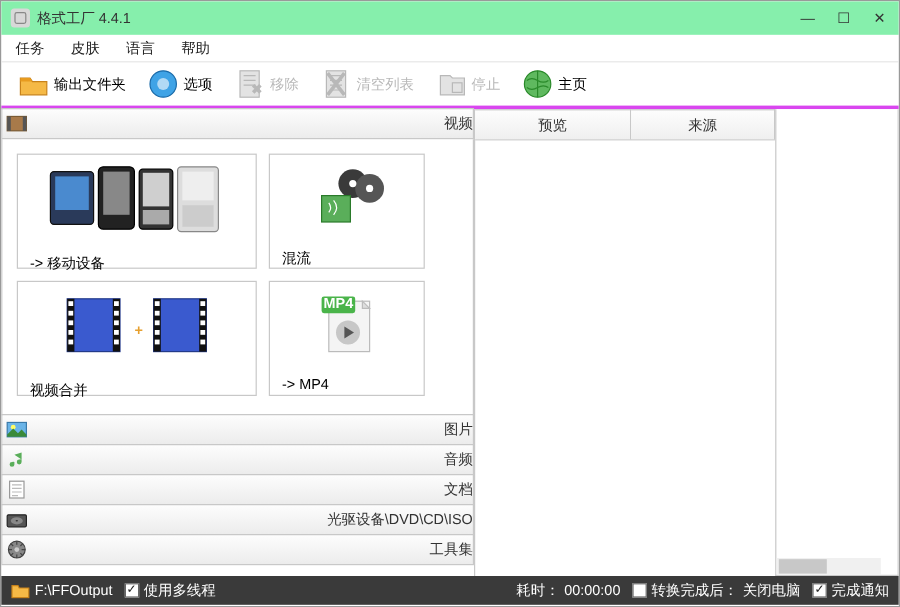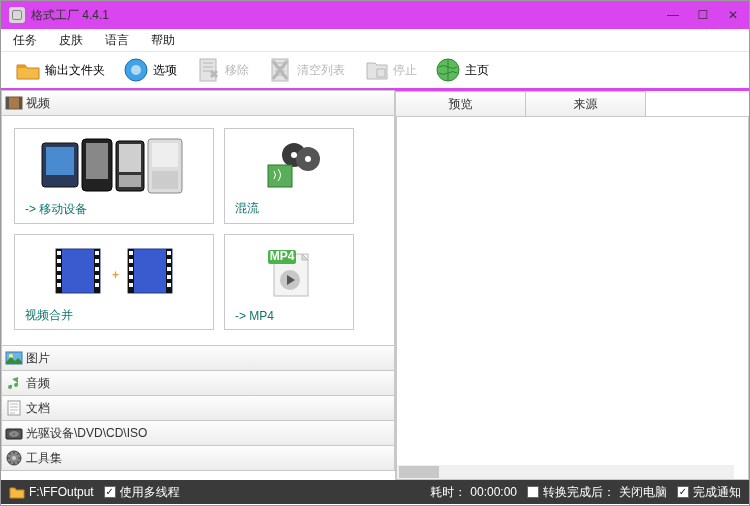--- a/index.html
+++ b/index.html
@@ -1,40 +1,40 @@
 <!DOCTYPE html>
 <html><head>
 <meta charset="utf-8">
 <style>
 *{box-sizing:border-box;margin:0;padding:0;font-family:"Microsoft YaHei",SimSun,sans-serif;font-size:12px}
 body{background:#fff;width:750px;height:506px;overflow:hidden;border:1px solid #999}
-.titlebar{height:28px;display:flex;align-items:center;padding:0 8px;background:#d946ef}
+.titlebar{height:28px;display:flex;align-items:center;padding:0 8px;background:#86efac}
 .titlebar .icon{width:16px;height:16px;background:#d8d8d8;border-radius:3px;margin-right:6px;position:relative}
 .titlebar .icon:before{content:"";position:absolute;inset:3px;border:1px solid #888;border-radius:2px}
 .titlebar .title{color:#333}
 .winbtns{margin-left:auto;display:flex;gap:14px}
 .winbtn{width:16px;height:16px;display:flex;align-items:center;justify-content:center;color:#333;cursor:default}
 .menubar{height:22px;display:flex;align-items:center;padding:0 8px;gap:14px;color:#222}
 .menubar span{padding:2px 4px}
 .toolbar{height:40px;border-top:1px solid #e6e6e6;border-bottom:3px solid #d946ef;display:flex;align-items:center;padding:2px 8px;gap:6px}
 .tbtn{display:flex;align-items:center;gap:4px;padding:2px 6px;height:34px}
 .tbtn .tico{width:26px;height:26px;display:flex;align-items:center;justify-content:center}
 .tbtn.dis{color:#b8b8b8}
 .tbtn.dis .tico svg *{stroke:#b8b8b8!important;fill:#e3e3e3!important}
 .content{display:flex;height:389px}
 .leftpane{width:395px;border-right:1px solid #c8c8c8}
 .catbar{height:26px;border:1px solid #c8c8c8;margin:-1px 0 0 0;display:flex;align-items:center;background:linear-gradient(#fdfdfd,#ececec)}
 .catbar .catico{width:24px;display:flex;justify-content:center}
-.catbar .catlabel{flex:1;text-align:left;color:#333}
+.catbar .catlabel{flex:1;text-align:right;color:#333}
 .videocontent{height:230px;border-left:1px solid #c8c8c8;border-right:1px solid #c8c8c8;border-bottom:1px solid #c8c8c8;padding:12px;display:grid;grid-template-columns:200px 130px;grid-template-rows:96px 96px;gap:10px}
 .card{border:1px solid #c8c8c8;background:#fff;display:flex;flex-direction:column;padding:6px}
 .card .cimg{flex:1;display:flex;align-items:center;justify-content:center}
-.card .clabel{margin-top:6px;color:#0f766e;padding-left:4px}
+.card .clabel{margin-top:16px;color:#000000;padding-left:4px}
 .card.small .clabel{padding-left:4px}
-.rightpane{flex:1;display:flex;flex-direction:column}
+.rightpane{flex:1;display:flex;flex-direction:row}
 .thead{height:26px;display:flex;border-bottom:1px solid #c8c8c8}
 .thead div{border-right:1px solid #c8c8c8;border-top:1px solid #c8c8c8;display:flex;align-items:center;justify-content:center;background:linear-gradient(#fdfdfd,#efefef);color:#333}
 .thead .col1{width:130px}
 .thead .col2{width:120px}
 .thead .col3{flex:1;border-right:none}
 .tbody{flex:1;background:#fff;border-left:1px solid #c8c8c8;overflow:auto;border-bottom:1px solid #c8c8c8;border-right:1px solid #c8c8c8;position:relative}
 .hscroll{position:absolute;bottom:0;left:0;right:14px;height:14px;background:#f0f0f0;display:flex;align-items:center}
 .hscroll .thumb{height:12px;background:#c8c8c8;margin-left:2px;width:40px}
 .statusbar{height:24px;background:#3a3a3a;color:#fff;display:flex;align-items:center;padding:3px 8px;gap:10px}
 .statusbar .fld{display:flex;align-items:center;gap:4px}

